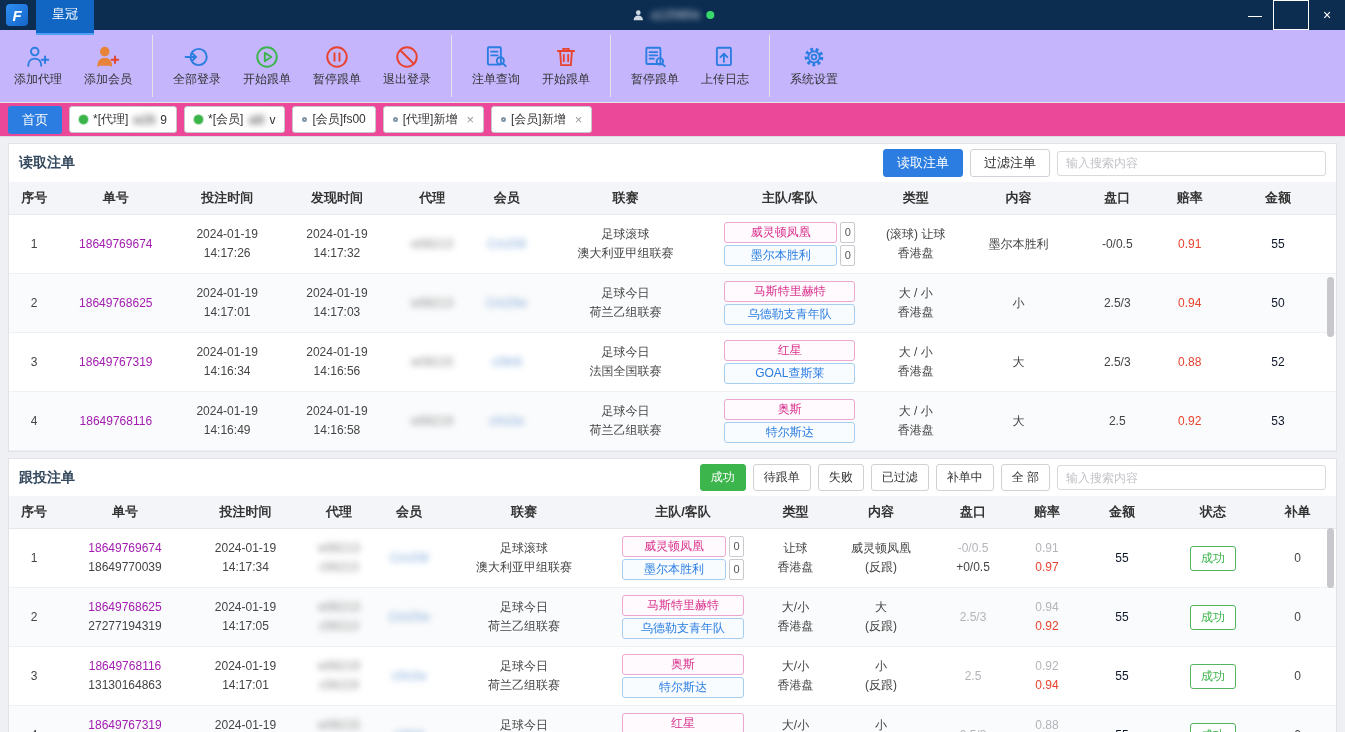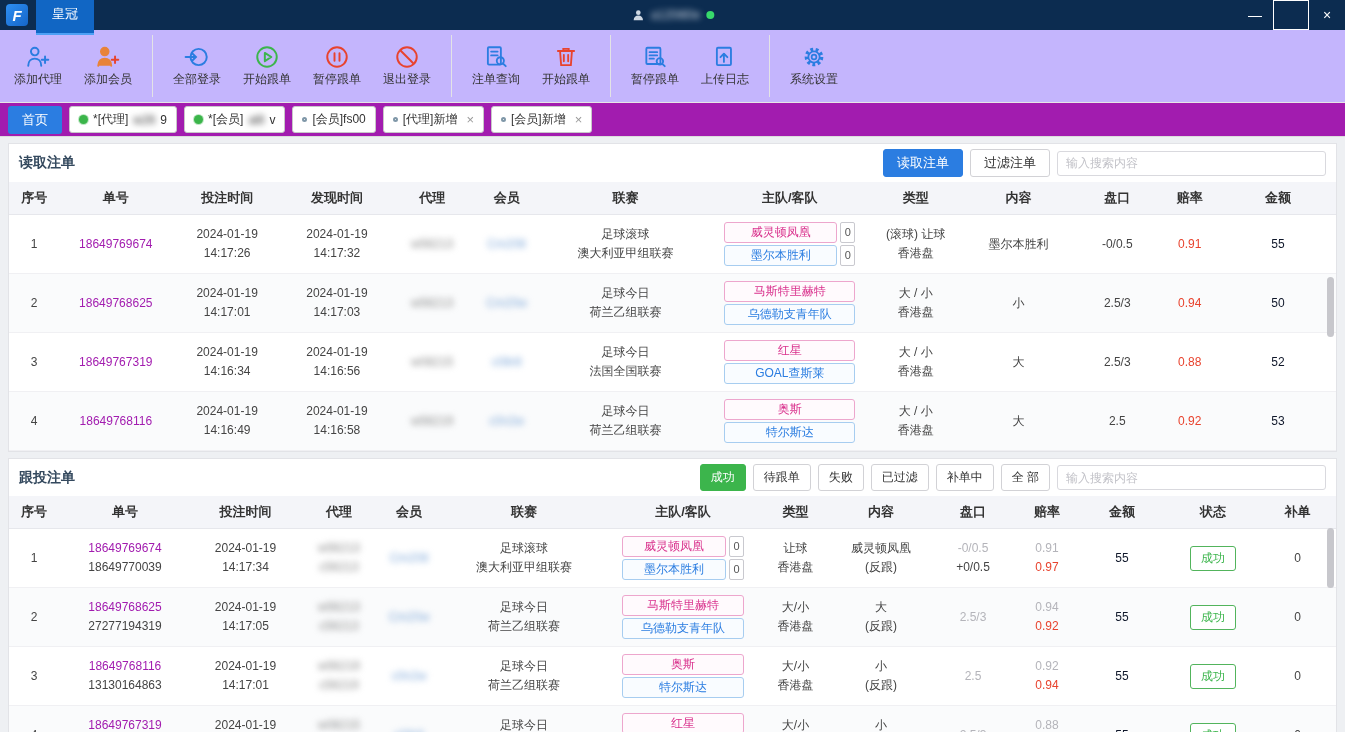--- a/index.html
+++ b/index.html
@@ -15,21 +15,21 @@
   .win-controls { margin-left:auto; display:flex; }
   .win-controls span { width:36px; height:30px; display:flex; align-items:center; justify-content:center; font-size:14px; color:#fff; }
   .maxbox { width:9px; height:9px; border:1px solid #fff; display:inline-block; }
 
   
   .toolbar { background:#c4b5fd; display:flex; align-items:center; padding:5px 12px; gap:18px; border-bottom:1px solid #e6e6e6; height:73px; }
   .tool { display:flex; flex-direction:column; align-items:center; gap:1px; font-size:12px; color:#333; min-width:52px; }
   .tsep { width:1px; align-self:stretch; background:#e3e3e6; }
 
   
-  .tabbar { height:34px; background:#a21caf; border-bottom:1px solid #dcdcdc; display:flex; align-items:center; padding:0 8px; gap:7px; }
+  .tabbar { height:34px; background:#ec4899; border-bottom:1px solid #dcdcdc; display:flex; align-items:center; padding:0 8px; gap:7px; }
   .tab-home { background:#2b7de1; color:#fff; font-size:13px; padding:5px 14px; border-radius:3px; }
   .tab { background:#fff; border:1px solid #c8c8c8; border-radius:3px; padding:4px 9px; font-size:12px; color:#333; display:flex; align-items:center; gap:5px; }
   .dot { border-radius:50%; flex:none; }
   .dot.green { width:9px; height:9px; background:#3bb54a; box-shadow:0 0 0 1px #bfe7c5; }
   .dot.hollow { width:5px; height:5px; background:#fff; border:2px solid #7f97a8; }
   .tab-close { color:#999; font-size:13px; margin-left:4px; }
 
   
   .section { margin:6px 8px 0; background:#fff; border:1px solid #e2e3e7; }
   .sec-head { display:flex; align-items:center; padding:5px 10px; }

